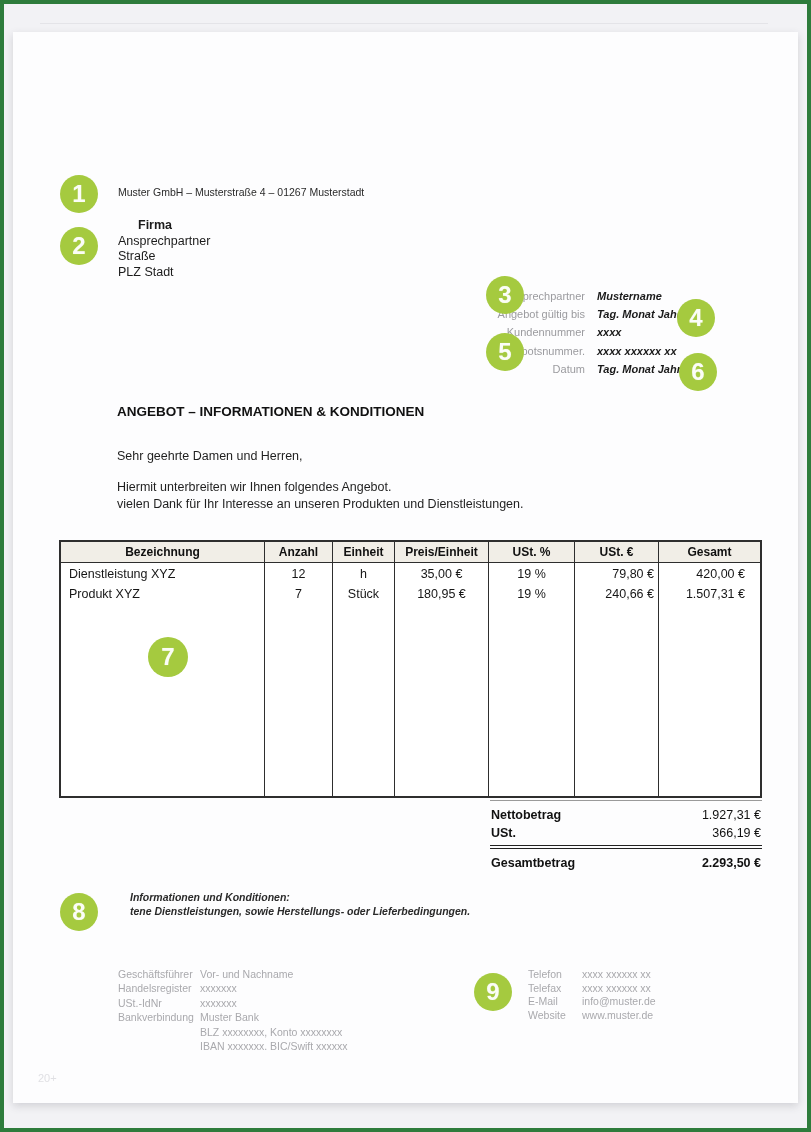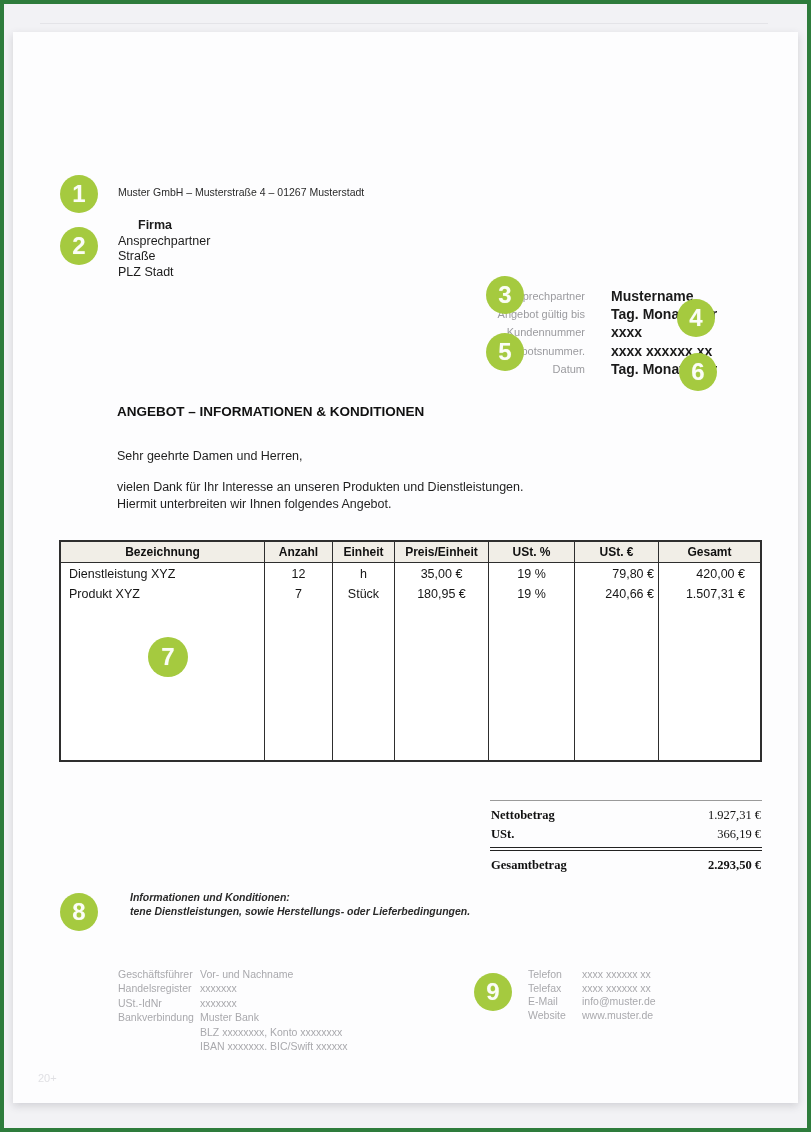--- a/index.html
+++ b/index.html
@@ -32,47 +32,47 @@
     display: flex; align-items: center; justify-content: center;
     font-size: 24px; font-weight: bold; z-index: 10;
     text-shadow: 0 0 1px rgba(255,255,255,0.4);
   }
   .sender-line { left: 118px; top: 186px; font-size: 10.5px; color: #2b2b2b; }
   .recipient { left: 118px; top: 218px; font-size: 12.5px; color: #1c1c1c; line-height: 15.5px; }
   .recipient .bold { font-weight: bold; padding-left: 20px; }
   .meta { left: 390px; top: 287px; width: 340px; }
   .meta-row { display: flex; height: 18.2px; align-items: center; }
   .meta-label { width: 195px; text-align: right; font-size: 11px; color: #9b9b9f; }
-  .meta-value { margin-left: 26px; font-size: 14px; font-weight: bold; color: #1a1a1a; white-space: nowrap; }
+  .meta-value { margin-left: 12px; font-size: 11px; font-weight: bold; color: #1a1a1a; white-space: nowrap; font-style: italic; }
   .doc-title { left: 117px; top: 404px; font-size: 13.5px; font-weight: bold; color: #111; }
   .salutation { left: 117px; top: 449px; font-size: 12.5px; color: #1f1f1f; }
   .intro { left: 117px; top: 479px; font-size: 12.5px; color: #1f1f1f; line-height: 16.5px; }
 
   .tbl {
-    left: 59px; top: 540px; width: 703px; height: 222px;
+    left: 59px; top: 540px; width: 703px; height: 258px;
     border: 2px solid #2e2e2e; box-sizing: border-box; background: #fff;
     display: grid;
     grid-template-columns: 204px 68px 62px 94px 86px 84px 1fr;
     grid-template-rows: 21px 21px 20px 1fr;
     text-align: right;
   }
   .cell { border-right: 1px solid #2e2e2e; display: flex; align-items: center; overflow: hidden; }
   .cell.last { border-right: none; }
   .cell.hdr {
     background: #f1eee7; border-bottom: 1px solid #2e2e2e;
     font-weight: bold; font-size: 12px; color: #111; justify-content: center;
   }
   .cell.body { font-size: 12.5px; color: #161616; }
   .al { justify-content: flex-start; padding-left: 8px; }
   .ac { justify-content: center; }
   .ar { justify-content: flex-end; padding-right: 4px; }
   .ar2 { justify-content: flex-end; padding-right: 15px; }
 
   .totals { left: 490px; top: 800px; width: 272px; border-top: 1px solid #9a9a9a; padding-top: 5px; }
-  .trow { display: flex; justify-content: space-between; align-items: center; font-size: 12.5px; color: #111; padding: 2px 1px; font-family: Liberation Serif, serif; }
+  .trow { display: flex; justify-content: space-between; align-items: center; font-size: 12.5px; color: #111; padding: 2px 1px; }
   .trow .tlabel { font-weight: bold; }
   .tdivider { height: 2px; border-top: 1px solid #222; border-bottom: 1px solid #222; margin-top: 3px; }
   .trow.grand { margin-top: 5px; }
   .trow.grand .tvalue { font-weight: bold; }
 
   .conditions { left: 130px; top: 890px; width: 620px; font-size: 10.5px; font-style: italic; color: #2a2a2a; line-height: 14px; }
   .conditions .c-head { font-weight: bold; }
   .conditions .c-body { font-weight: 600; }
 
   .footer-col { font-size: 10.5px; color: #a9a9ad; }
@@ -149,22 +149,22 @@
     </div>
     <div class="meta-row">
       <span class="meta-label">Datum</span>
       <span class="meta-value">Tag. Monat Jahr</span>
     </div>
   </div>
 
   <div class="abs doc-title">ANGEBOT – INFORMATIONEN &amp; KONDITIONEN</div>
   <div class="abs salutation">Sehr geehrte Damen und Herren,</div>
   <div class="abs intro">
+    <div>Hiermit unterbreiten wir Ihnen folgendes Angebot.</div>
     <div>vielen Dank für Ihr Interesse an unseren Produkten und Dienstleistungen.</div>
-    <div>Hiermit unterbreiten wir Ihnen folgendes Angebot.</div>
   </div>
 
   <div class="abs tbl">
     <div class="cell hdr">Bezeichnung</div>
     <div class="cell hdr">Anzahl</div>
     <div class="cell hdr">Einheit</div>
     <div class="cell hdr">Preis/Einheit</div>
     <div class="cell hdr">USt. %</div>
     <div class="cell hdr">USt. €</div>
     <div class="cell hdr last">Gesamt</div>

